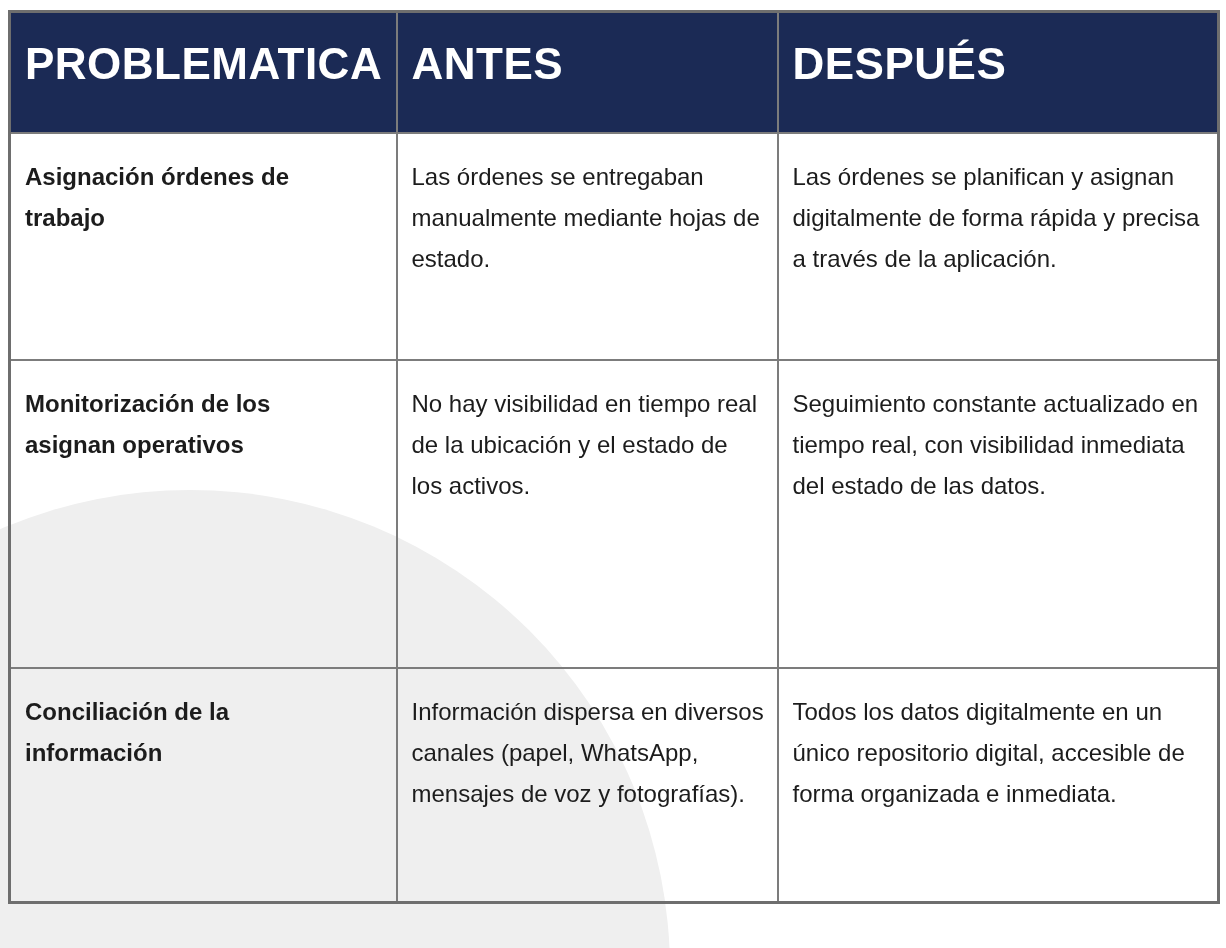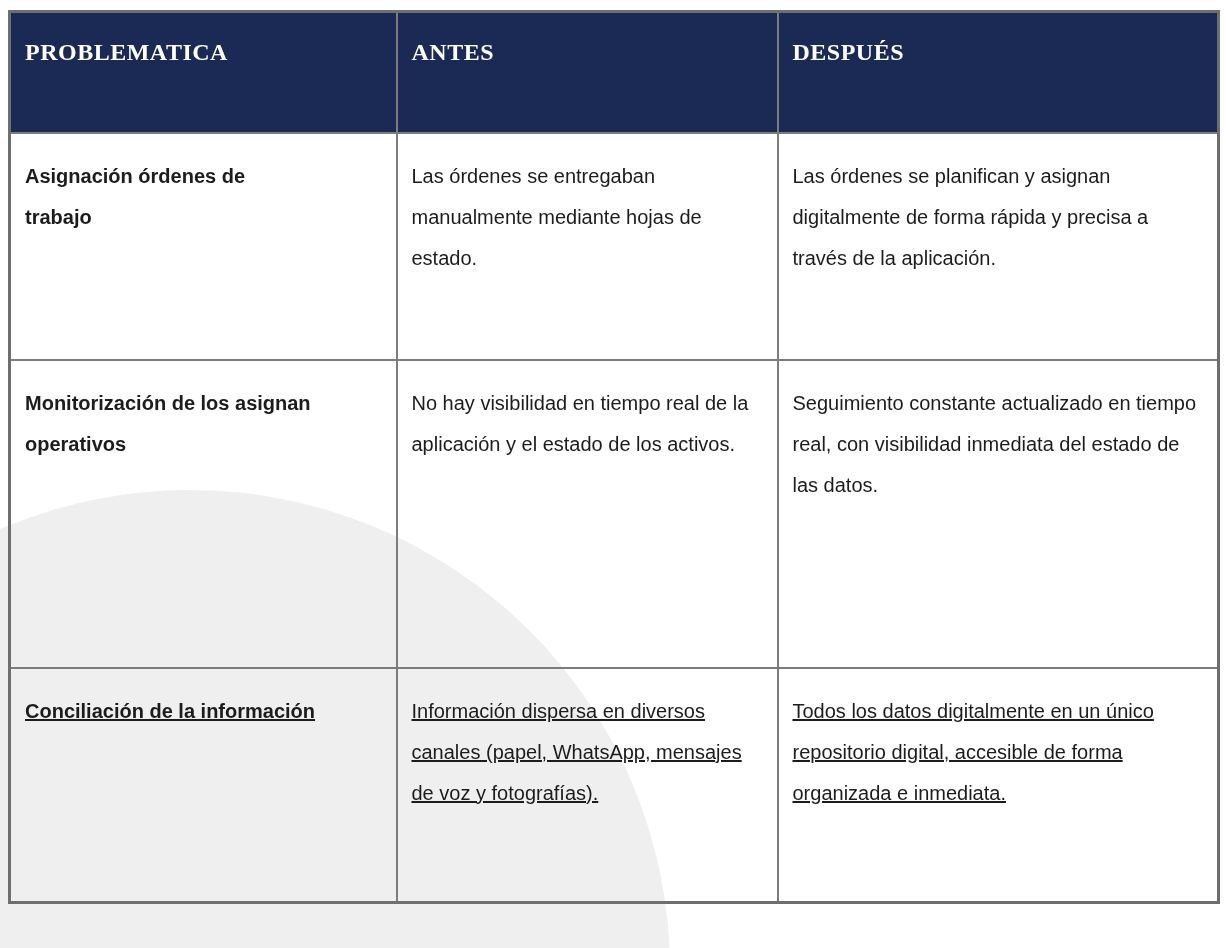--- a/index.html
+++ b/index.html
@@ -42,33 +42,32 @@
     border:3px solid var(--outer-border);
   }
   table.cmp th, table.cmp td{
     border:2px solid var(--border);
     vertical-align:top;
     text-align:left;
   }
   tr.hrow{height:121px;}
   tr.row-1{height:227px;}
   tr.row-2{height:308px;}
-  tr.row-3{height:235px;text-decoration:underline;}
+  tr.row-3{height:235px;}
   th.hcell{
     background:var(--header-bg);
     color:var(--header-text);
-    font-size:24px;
+    font-size:44px;
     font-weight:bold;
     padding:26px 12px 0 14px;
     letter-spacing:0.5px;
-    font-family:Liberation Serif, serif;
   }
   td.cell{
     background:transparent;
-    font-size:20px;
+    font-size:24px;
     line-height:41px;
     padding:22px 12px 0 14px;
   }
   td.rowhead{
     font-weight:bold;
     padding-right:80px;
   }
 </style>
 </head>
 <body>
@@ -90,21 +89,21 @@
       </tr>
     </thead>
     <tbody>
       <tr class="row-1">
         <td class="cell rowhead">Asignación órdenes de trabajo</td>
         <td class="cell">Las órdenes se entregaban manualmente mediante hojas de estado.</td>
         <td class="cell">Las órdenes se planifican y asignan digitalmente de forma rápida y precisa a través de la aplicación.</td>
       </tr>
       <tr class="row-2">
         <td class="cell rowhead">Monitorización de los asignan operativos</td>
-        <td class="cell">No hay visibilidad en tiempo real de la aplicación y el estado de los activos.</td>
+        <td class="cell">No hay visibilidad en tiempo real de la ubicación y el estado de los activos.</td>
         <td class="cell">Seguimiento constante actualizado en tiempo real, con visibilidad inmediata del estado de las datos.</td>
       </tr>
       <tr class="row-3">
         <td class="cell rowhead">Conciliación de la información</td>
         <td class="cell">Información dispersa en diversos canales (papel, WhatsApp, mensajes de voz y fotografías).</td>
         <td class="cell">Todos los datos digitalmente en un único repositorio digital, accesible de forma organizada e inmediata.</td>
       </tr>
     </tbody>
   </table>
 </div>

